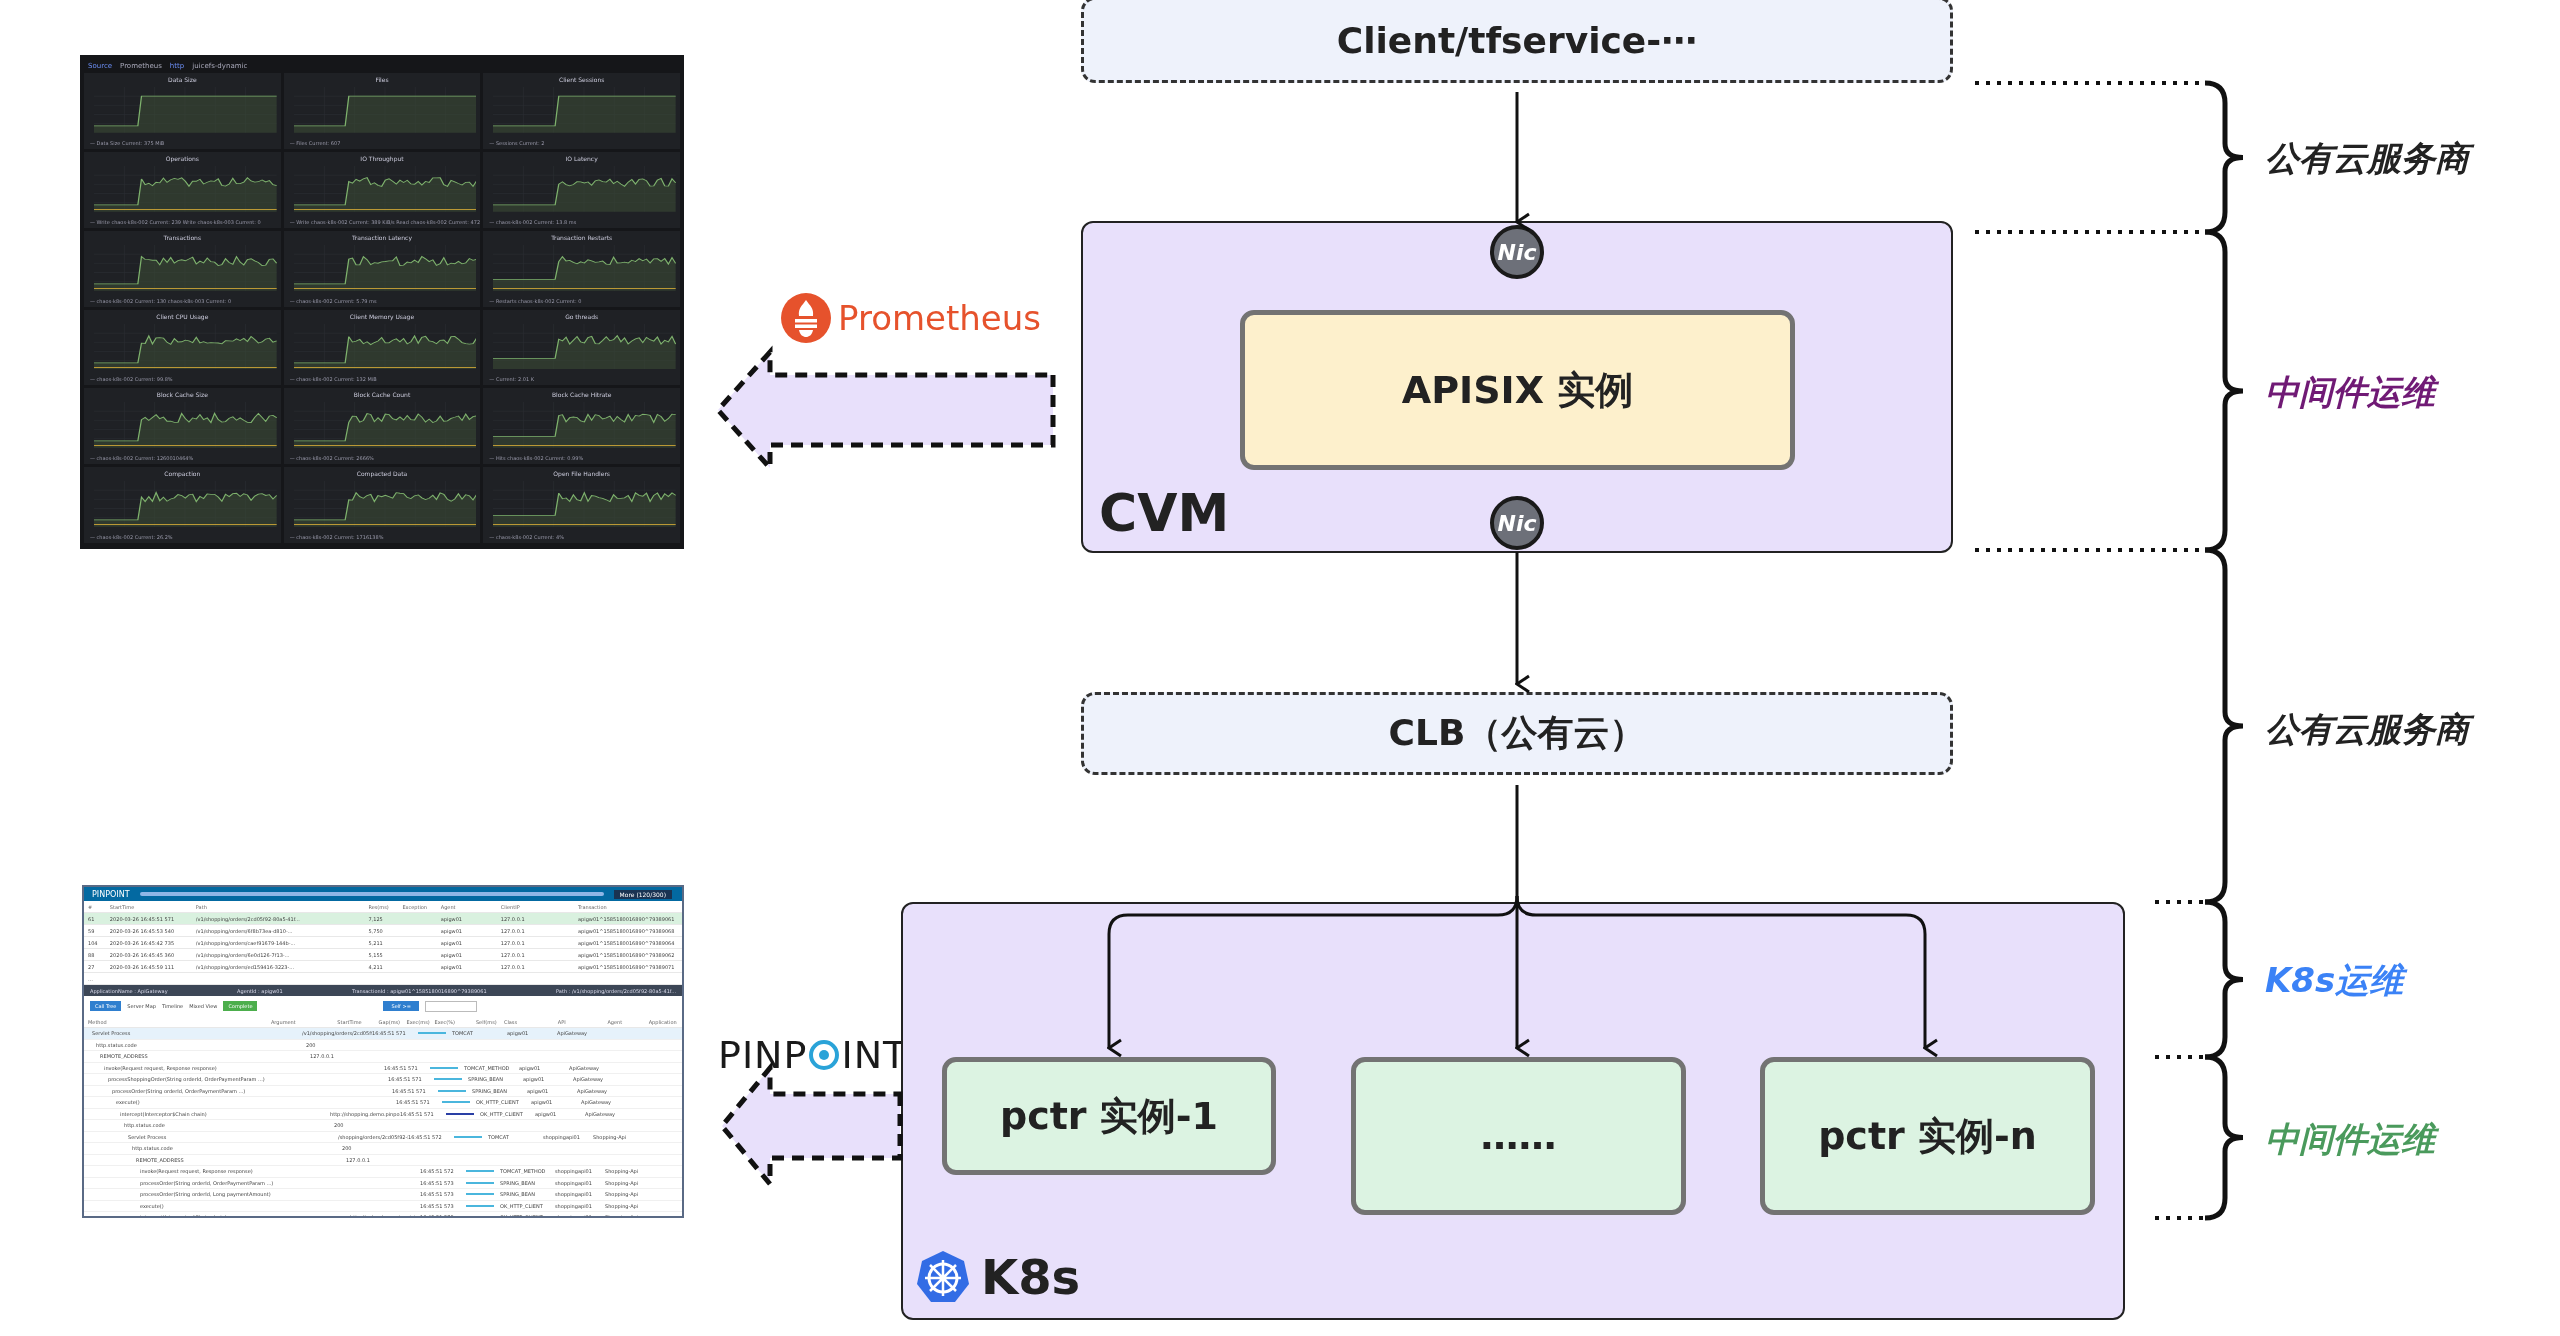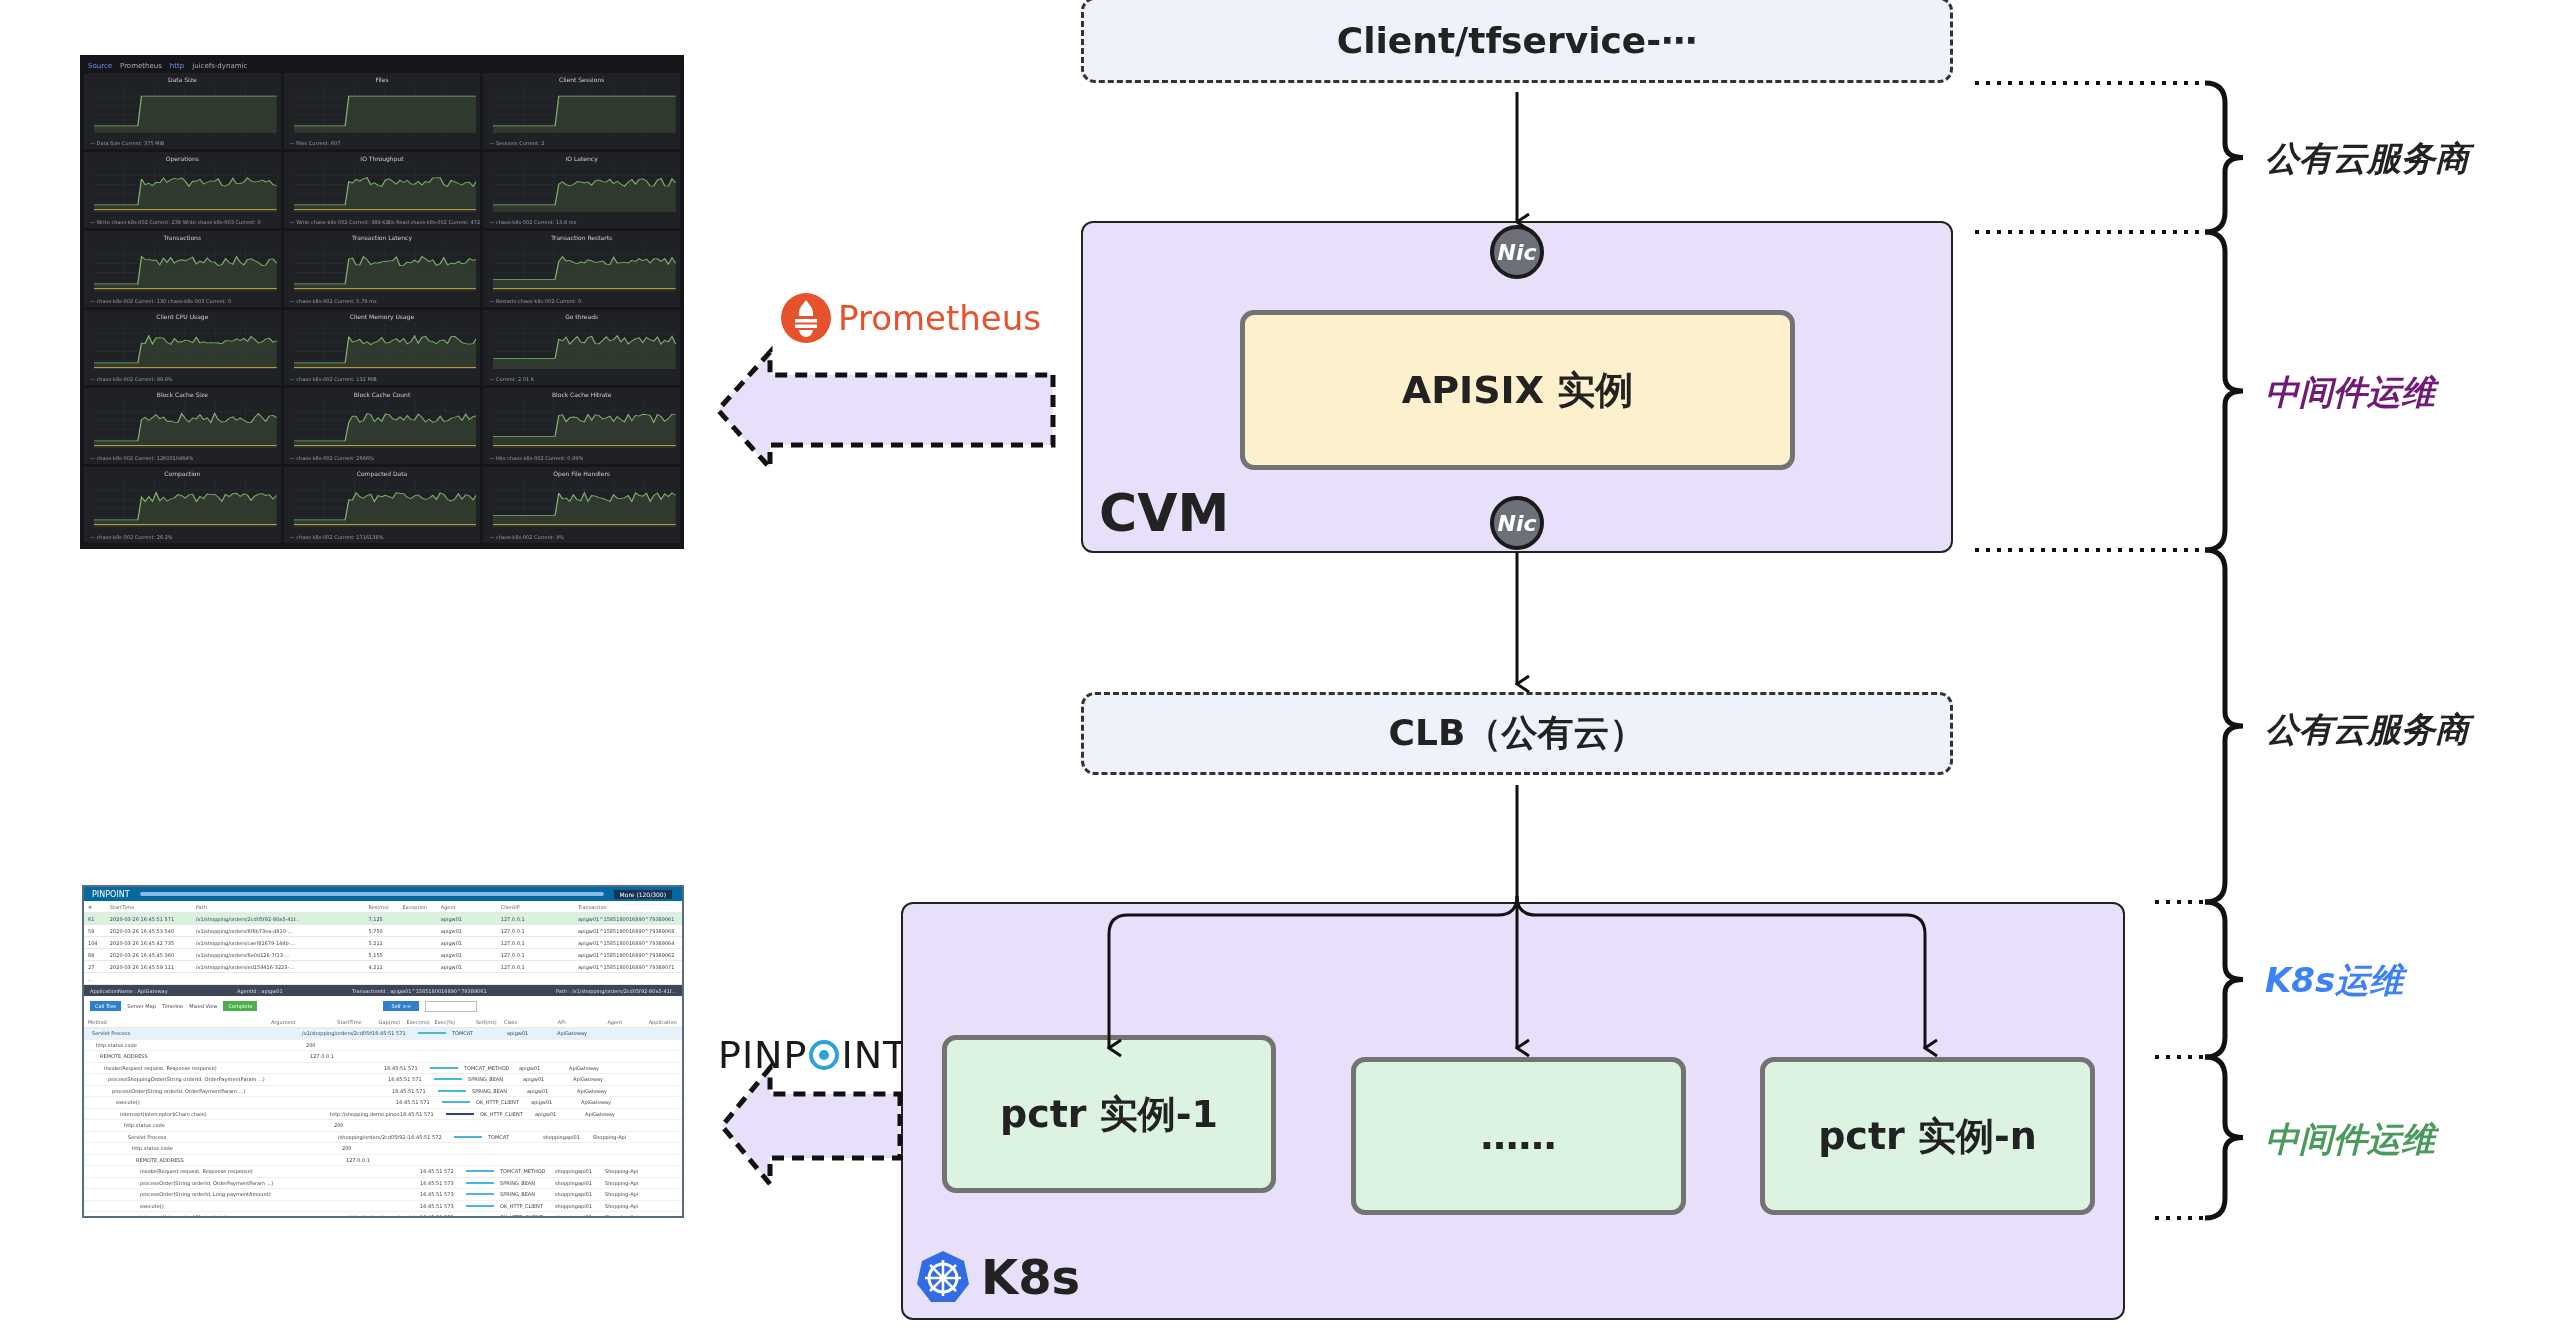--- a/index.html
+++ b/index.html
@@ -684,21 +684,21 @@
       <g stroke="#fff" stroke-width="2.5">
         <line x1="28" y1="11" x2="28" y2="47"></line>
           <line x1="10" y1="29" x2="46" y2="29"></line>
         <line x1="15" y1="16" x2="41" y2="42"></line>
           <line x1="41" y1="16" x2="15" y2="42"></line>
       </g>
     </svg>
     <span style="font-weight:bold;font-size:48px;color:#222;">K8s</span>
   </div>
 </div>
-<div class="node pctr" style="left:942px;top:1035px;width:334px;height:158px;">
+<div class="node pctr" style="left:942px;top:1057px;width:334px;height:118px;">
   <span>pctr 实例-1</span>
 </div>
 <div class="node pctr" style="left:1351px;top:1057px;width:335px;height:158px;">
   <span>……</span>
 </div>
 <div class="node pctr" style="left:1760px;top:1057px;width:335px;height:158px;">
   <span>pctr 实例-n</span>
 </div>
 
 <svg class="overlay" width="2560" height="1336" viewBox="0 0 2560 1336">

